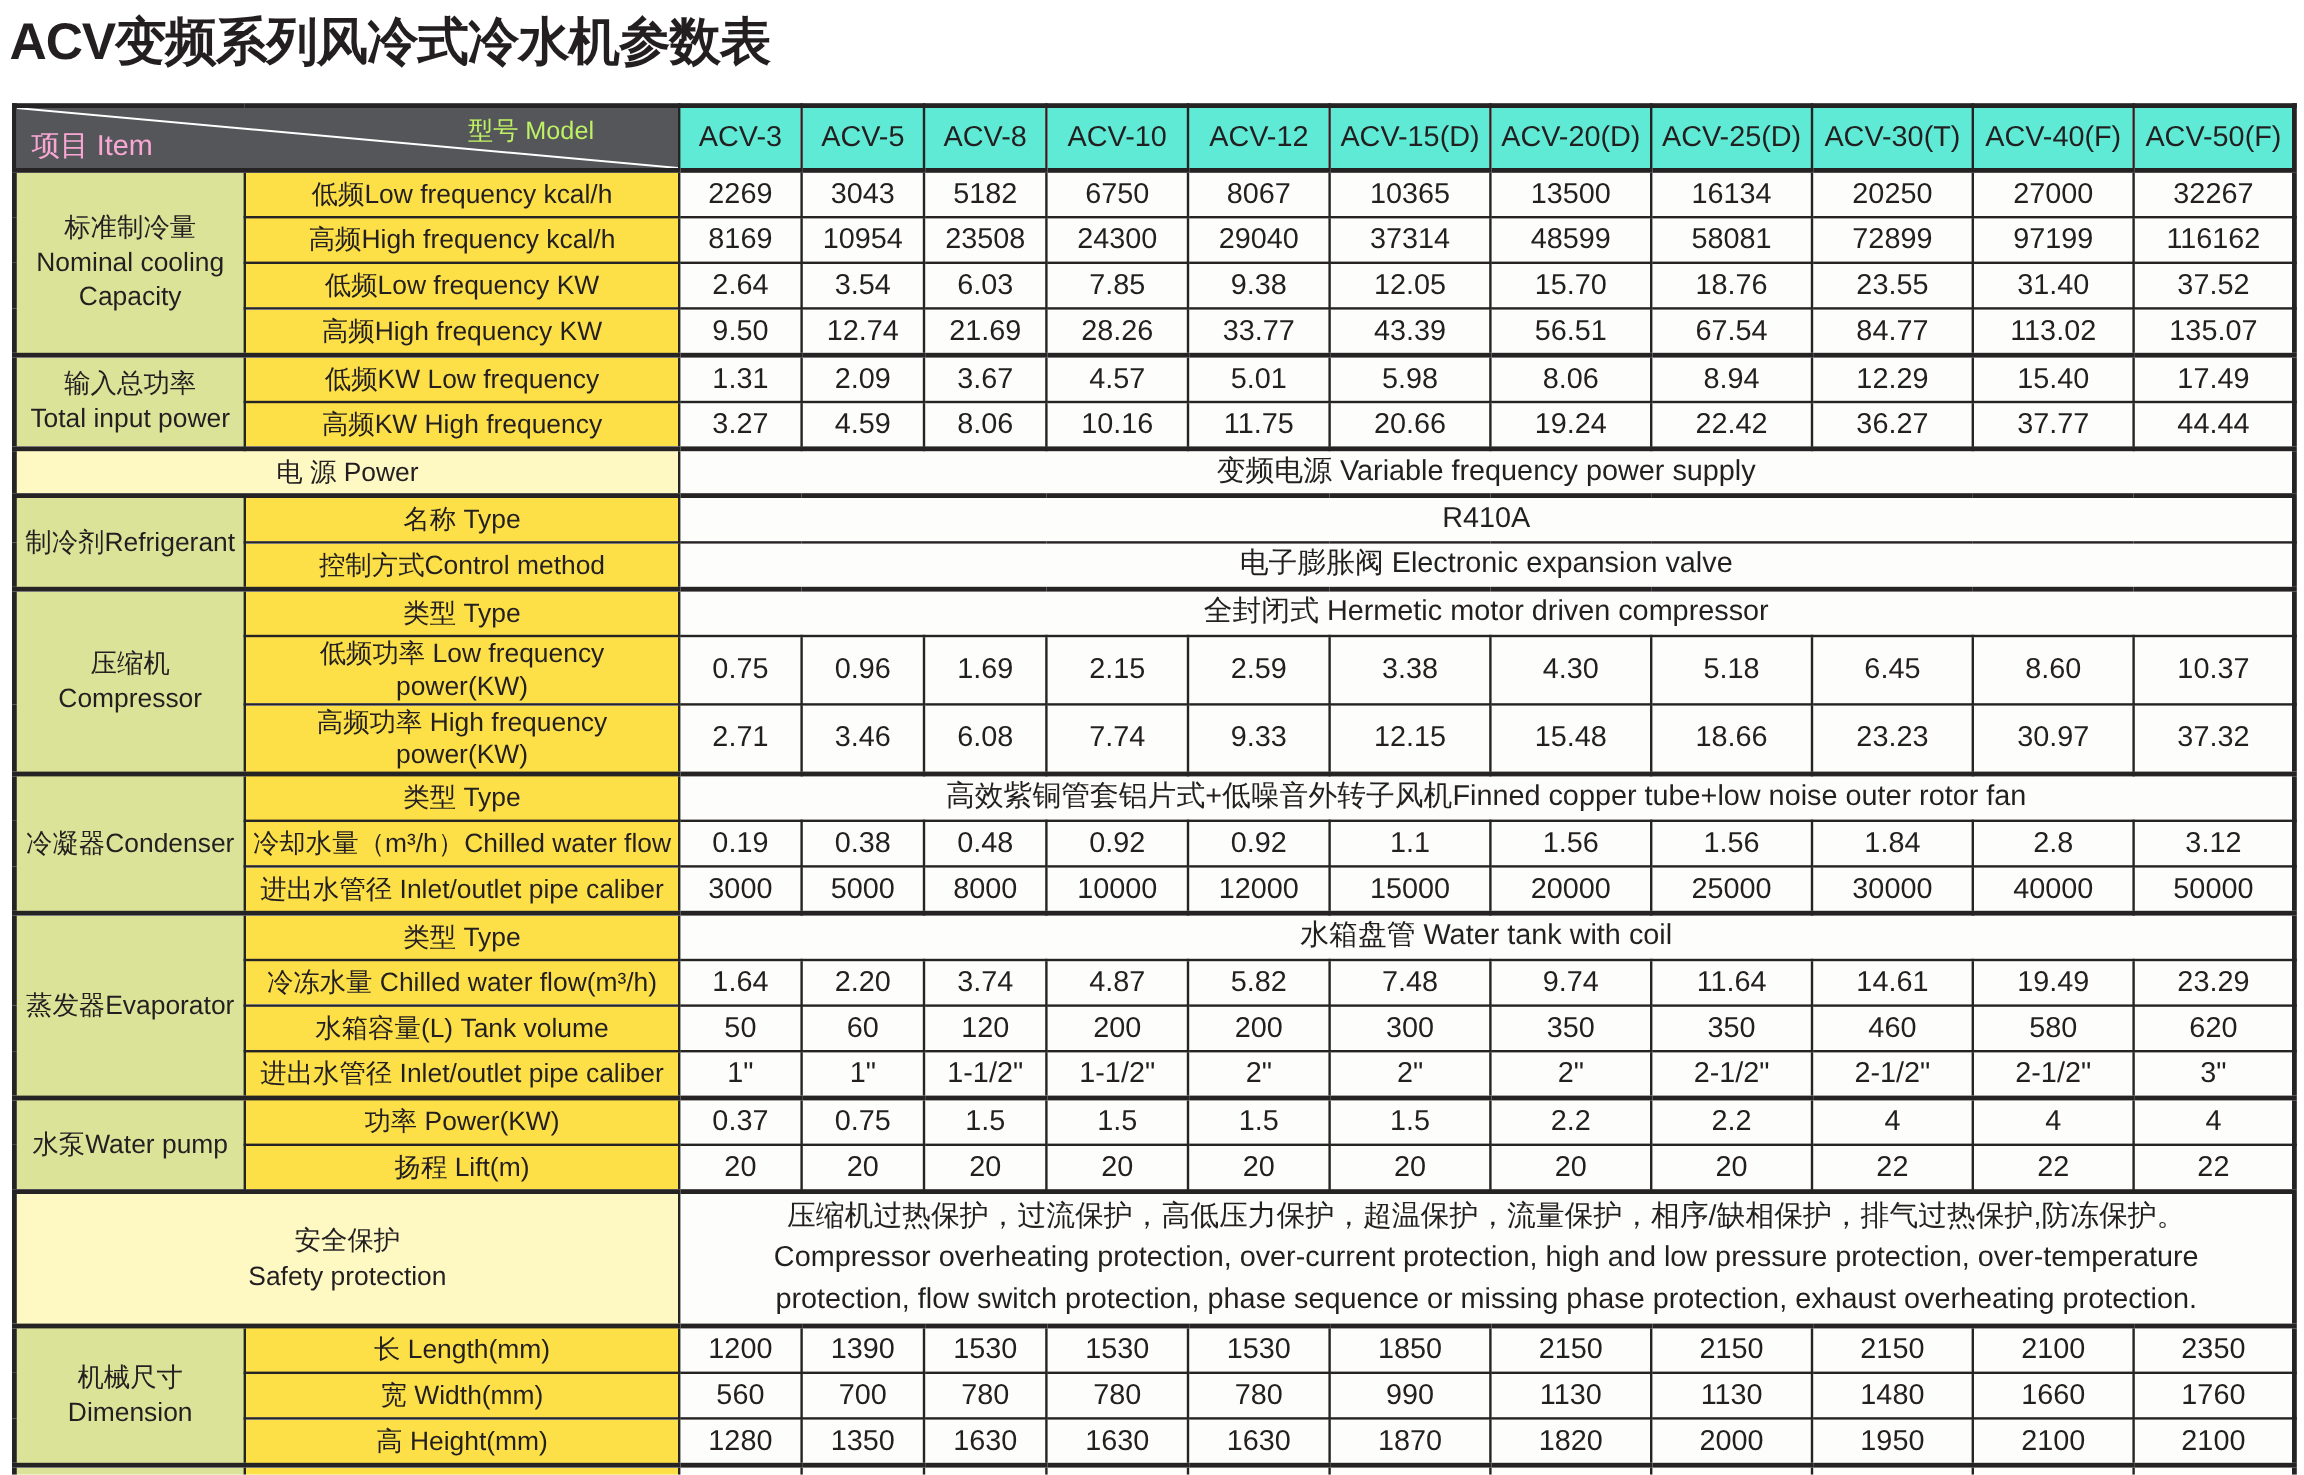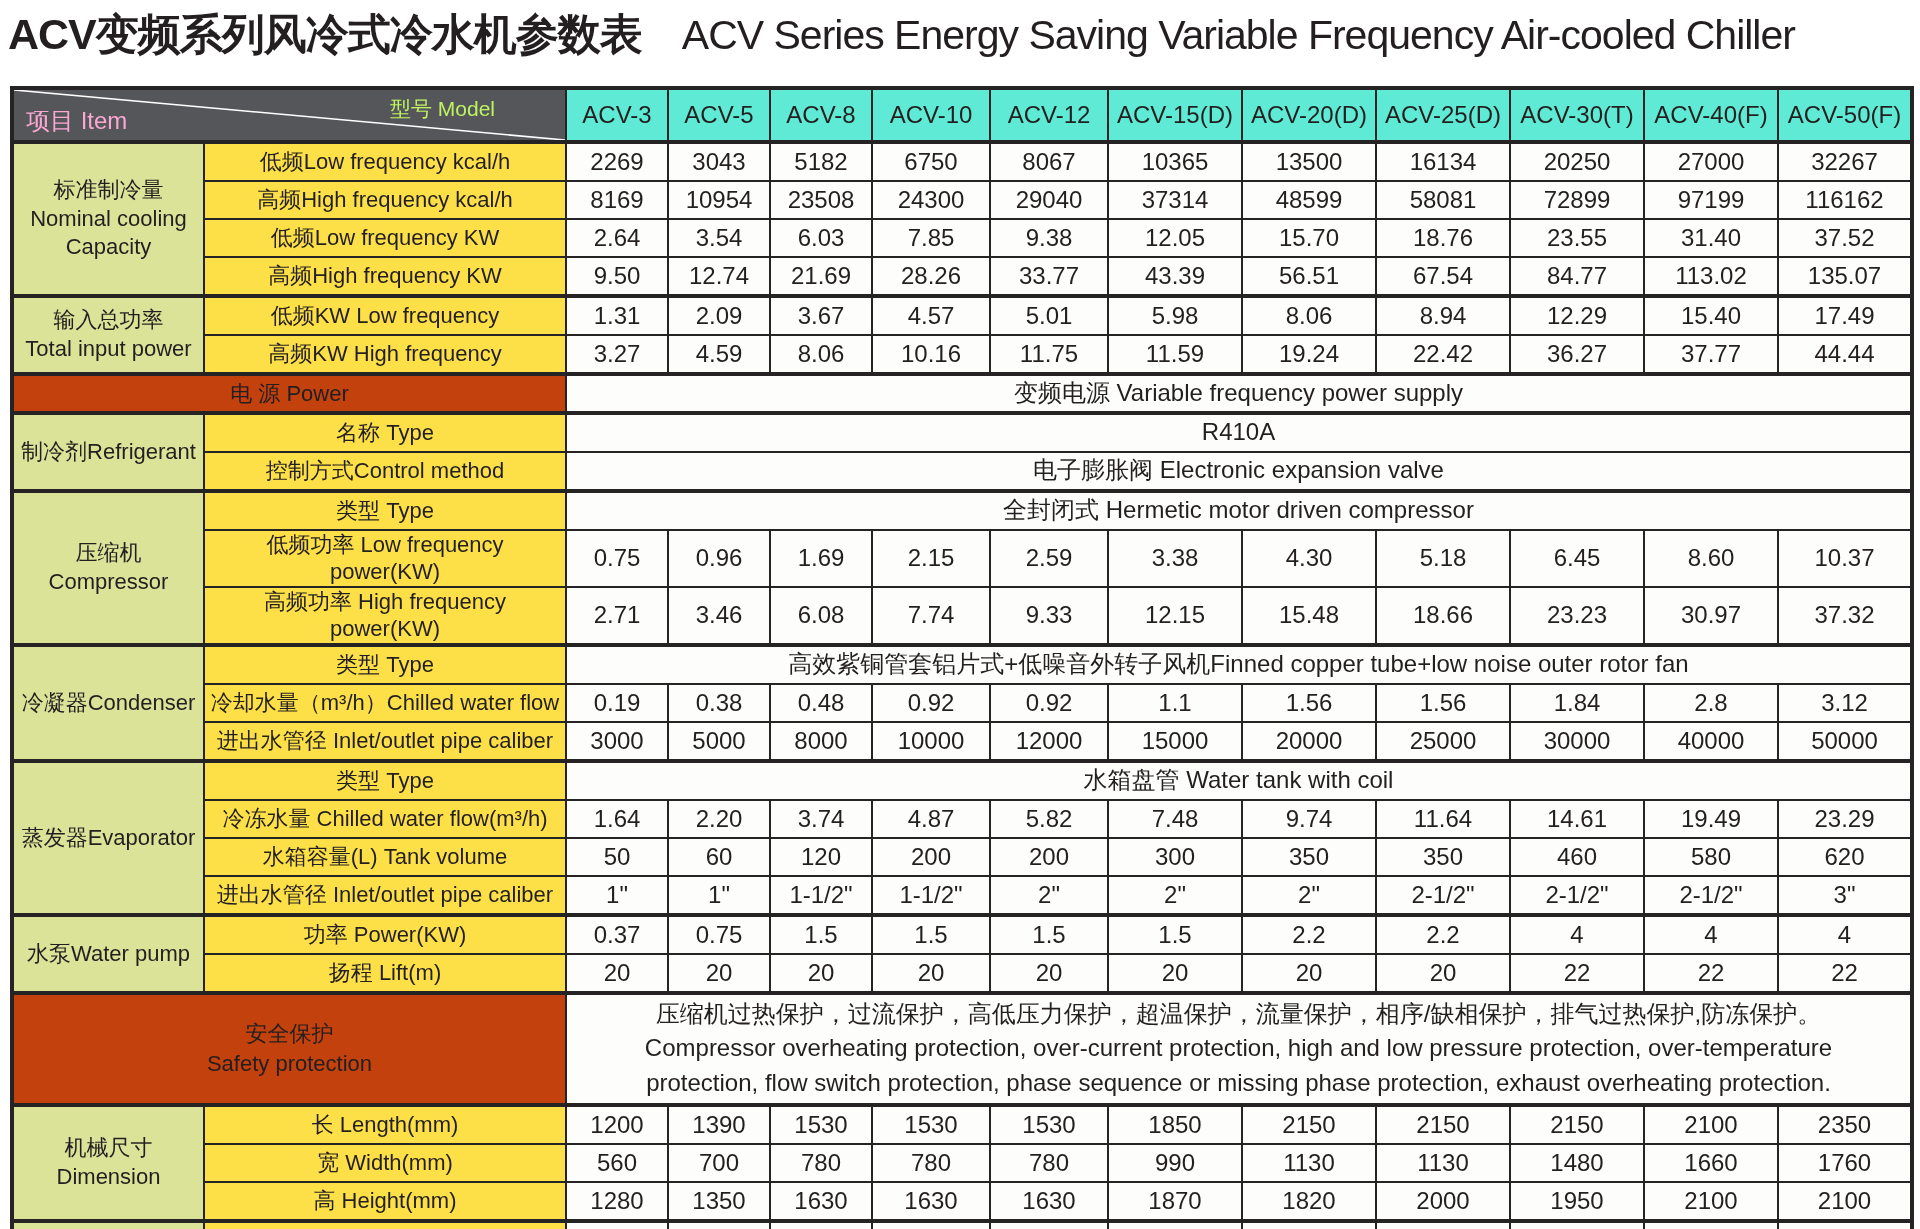--- a/index.html
+++ b/index.html
@@ -17,33 +17,32 @@
 
   th.corner{background:#55565a;position:relative;height:50px;padding:0;}
   th.corner .diag{position:absolute;left:0;top:0;width:100%;height:100%;}
   th.corner .model-lbl{position:absolute;right:70px;top:5px;color:#bef264;font-size:21px;font-weight:400;}
   th.corner .item-lbl{position:absolute;left:12px;bottom:3px;color:#f9a8d4;font-size:24px;font-weight:400;}
 
   th.model{background:#5eead4;font-size:24px;font-weight:400;height:50px;}
 
   td.group{background:#dbe398;font-size:22px;white-space:pre-line;line-height:1.3;padding:0 3px;}
   td.label{background:#fde047;font-size:22px;height:36px;padding:0 4px;white-space:pre-line;line-height:1.25;}
-  td.wide{background:#c2410c;font-size:22px;white-space:pre-line;line-height:1.35;}
+  td.wide{background:#fef9c3;font-size:22px;white-space:pre-line;line-height:1.35;}
   td.val{background:#fdfdfc;font-size:24px;height:36px;}
   td.merged{background:#fdfdfc;font-size:24px;white-space:pre-line;line-height:1.45;padding:0 30px;}
   tr.tall td{height:108px;}
 </style>
 </head>
 <body>
 
 <div class="page">
 
   <div class="titlebar">
     <span class="title-zh">ACV变频系列风冷式冷水机参数表</span>
-    <span class="title-en">ACV Series Energy Saving Variable Frequency Air-cooled Chiller</span>
   </div>
 
   <table class="spec">
     <colgroup>
       <col style="width:192px">
         <col style="width:362px">
       <col style="width:102px">
         <col style="width:102px">
         <col style="width:102px">
       <col style="width:118px">
@@ -155,21 +154,21 @@
           <td class="val">15.40</td>
           <td class="val">17.49</td>
         </tr>
         <tr>
           <td class="label">高频KW   High frequency</td>
           <td class="val">3.27</td>
           <td class="val">4.59</td>
           <td class="val">8.06</td>
           <td class="val">10.16</td>
           <td class="val">11.75</td>
-          <td class="val">11.59</td>
+          <td class="val">20.66</td>
           <td class="val">19.24</td>
           <td class="val">22.42</td>
           <td class="val">36.27</td>
           <td class="val">37.77</td>
           <td class="val">44.44</td>
         </tr>
         <tr class="grp-top">
           <td colspan="2" class="wide">电      源  Power</td>
           <td colspan="11" class="merged">变频电源 Variable frequency power supply</td>
         </tr>

